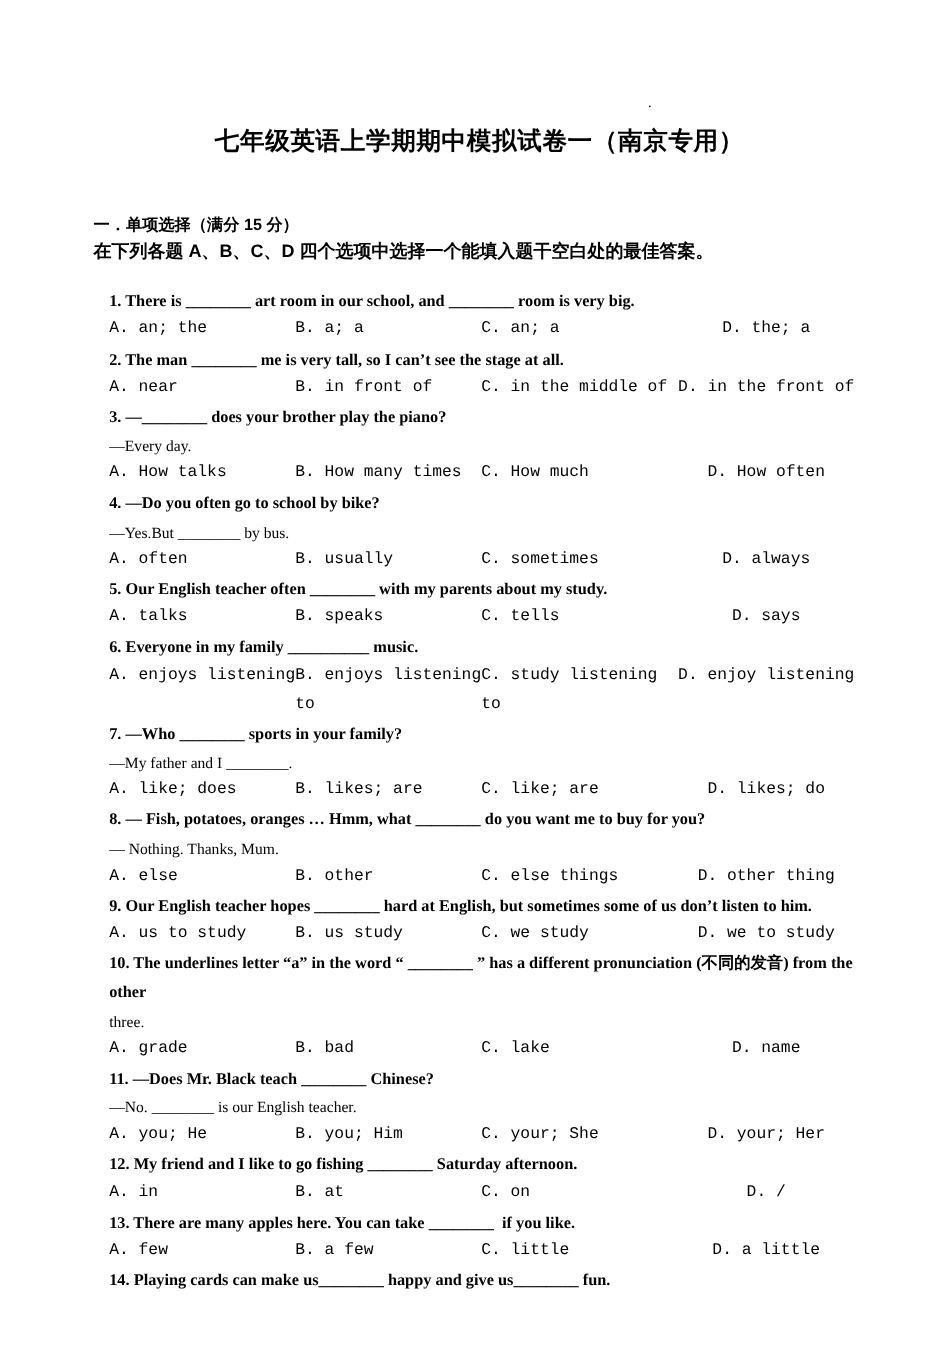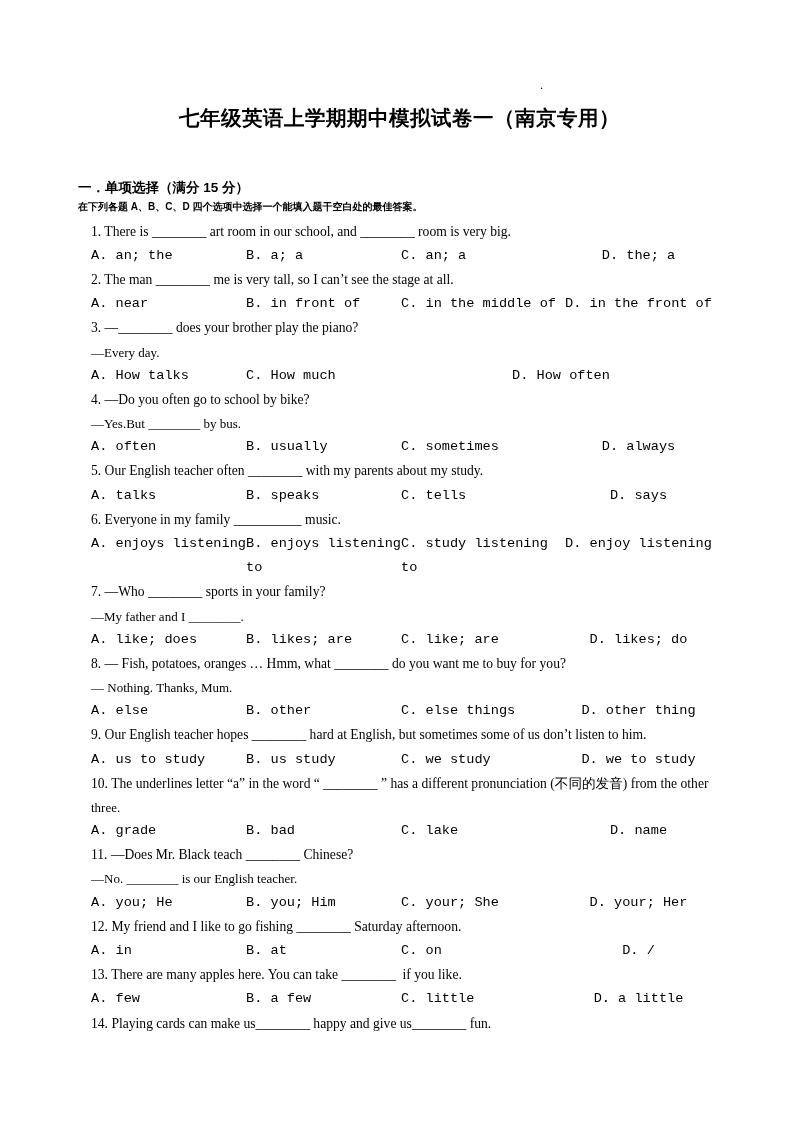--- a/index.html
+++ b/index.html
@@ -33,29 +33,30 @@
   .section-title {
     font-family: "Liberation Sans", sans-serif;
     font-weight: bold;
     font-size: 13.5px;
     margin-top: 46px;
     margin-bottom: 2px;
   }
   .section-instr {
     font-family: "Liberation Sans", sans-serif;
     font-weight: bold;
-    font-size: 10px;
-    margin-bottom: 6px;
+    font-size: 15px;
+    margin-bottom: 18px;
     line-height: 1.5;
   }
   .q-line {
     font-size: 13.6px;
     line-height: 1.78;
     margin-left: 13px;
     white-space: pre-wrap;
+    font-weight: bold;
   }
   .q-cont {
     font-size: 13px;
     line-height: 1.78;
     margin-left: 13px;
   }
   .opts {
     display: flex;
     font-size: 13.6px;
     line-height: 1.78;
@@ -108,20 +109,21 @@
       <div class="opt">C. in the middle of</div>
       <div class="opt">D. in the front of</div>
     </div>
   </div>
 
   <div>
     <div class="q-line">3. —________ does your brother play the piano?</div>
     <div class="q-cont">—Every day.</div>
     <div class="opts">
       <div class="opt">A. How talks</div>
+      <div class="opt">B. How many times</div>
       <div class="opt">C. How much</div>
       <div class="opt">D. How often</div>
     </div>
   </div>
 
   <div>
     <div class="q-line">4. —Do you often go to school by bike?</div>
     <div class="q-cont">—Yes.But ________ by bus.</div>
     <div class="opts">
       <div class="opt">A. often</div>

